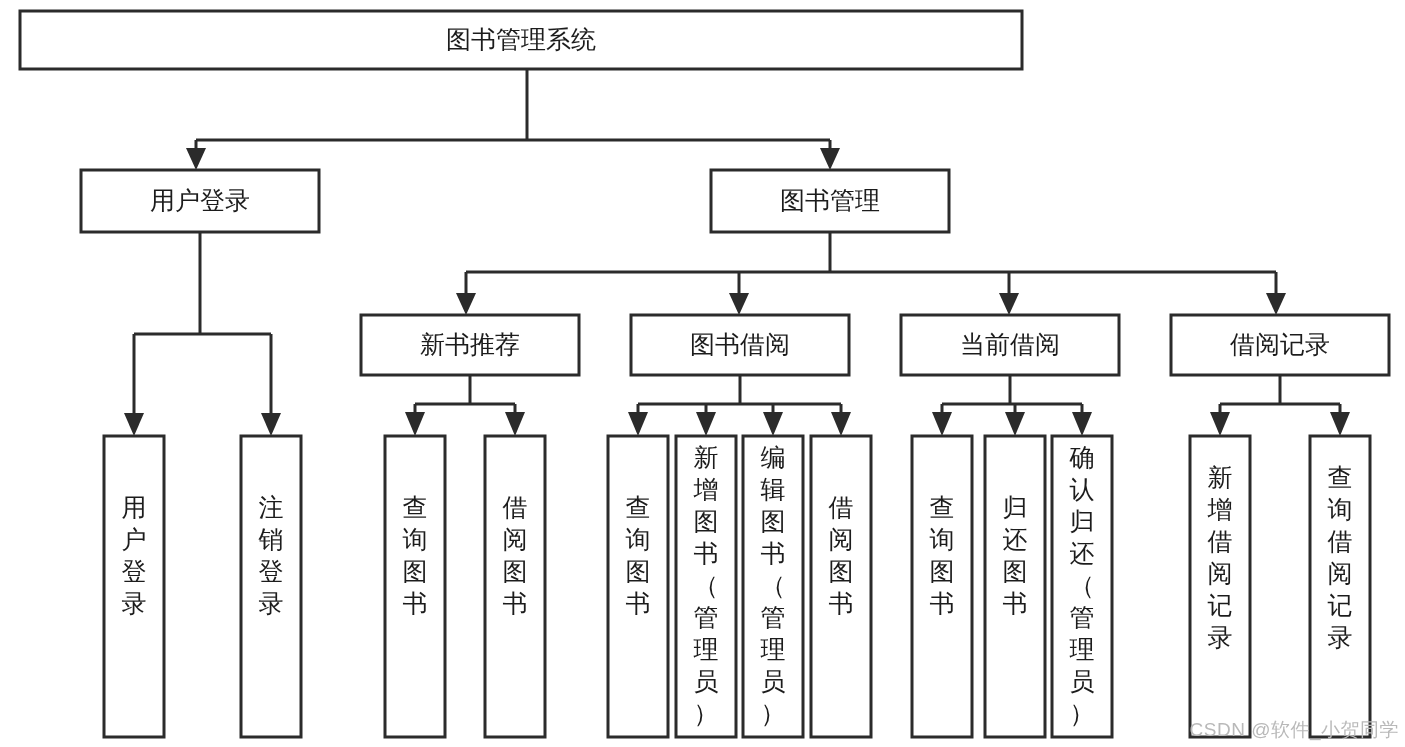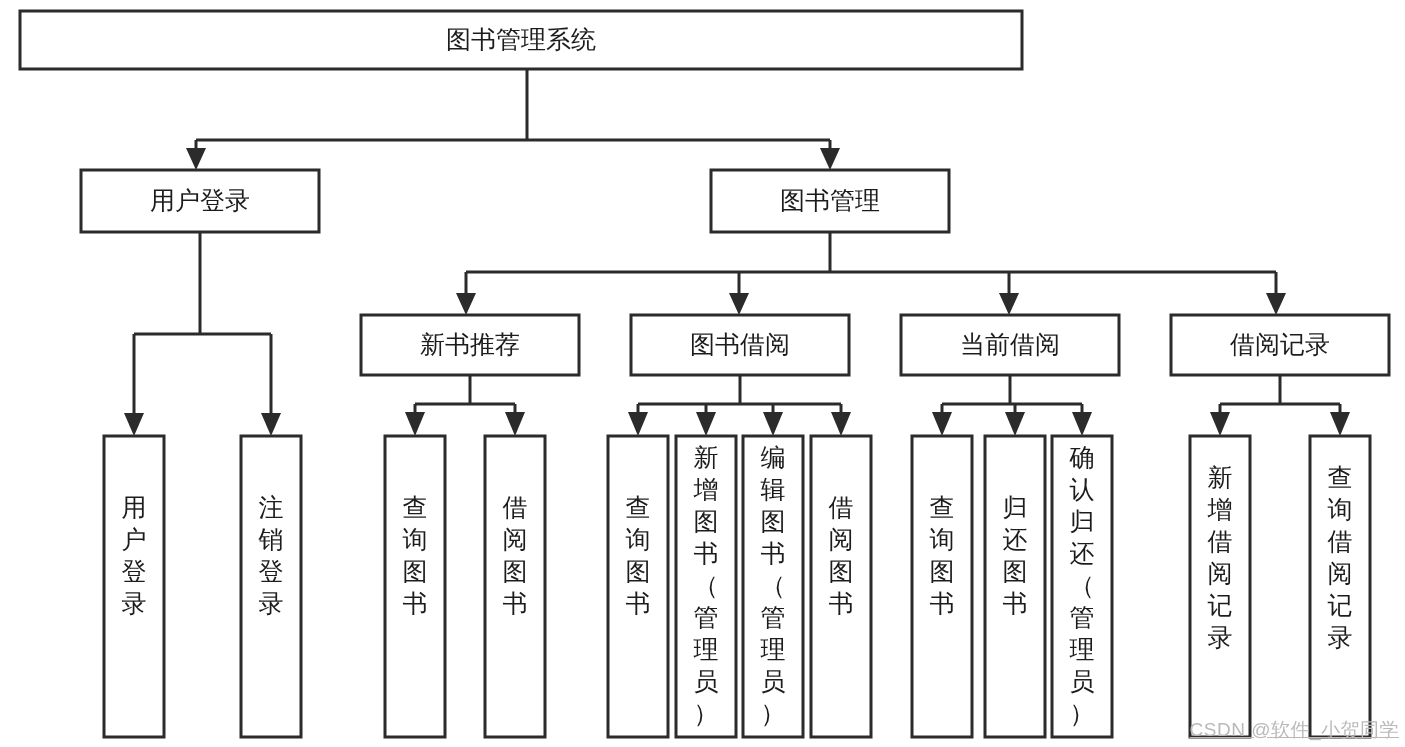--- a/index.html
+++ b/index.html
@@ -61,21 +61,20 @@
   .watermark {
     position: absolute;
     right: 6px;
     bottom: 4px;
     font-family: "Liberation Sans", "DejaVu Sans", sans-serif;
     font-size: 19px;
     color: #b9b9b9;
     letter-spacing: 0.5px;
     user-select: none;
     pointer-events: none;
-    text-decoration: underline;
   }
 </style>
 </head>
 <body>
 
 <div id="diagram-root">
 
   <svg id="flowchart" viewBox="0 0 1405 747">
 
     <g>

